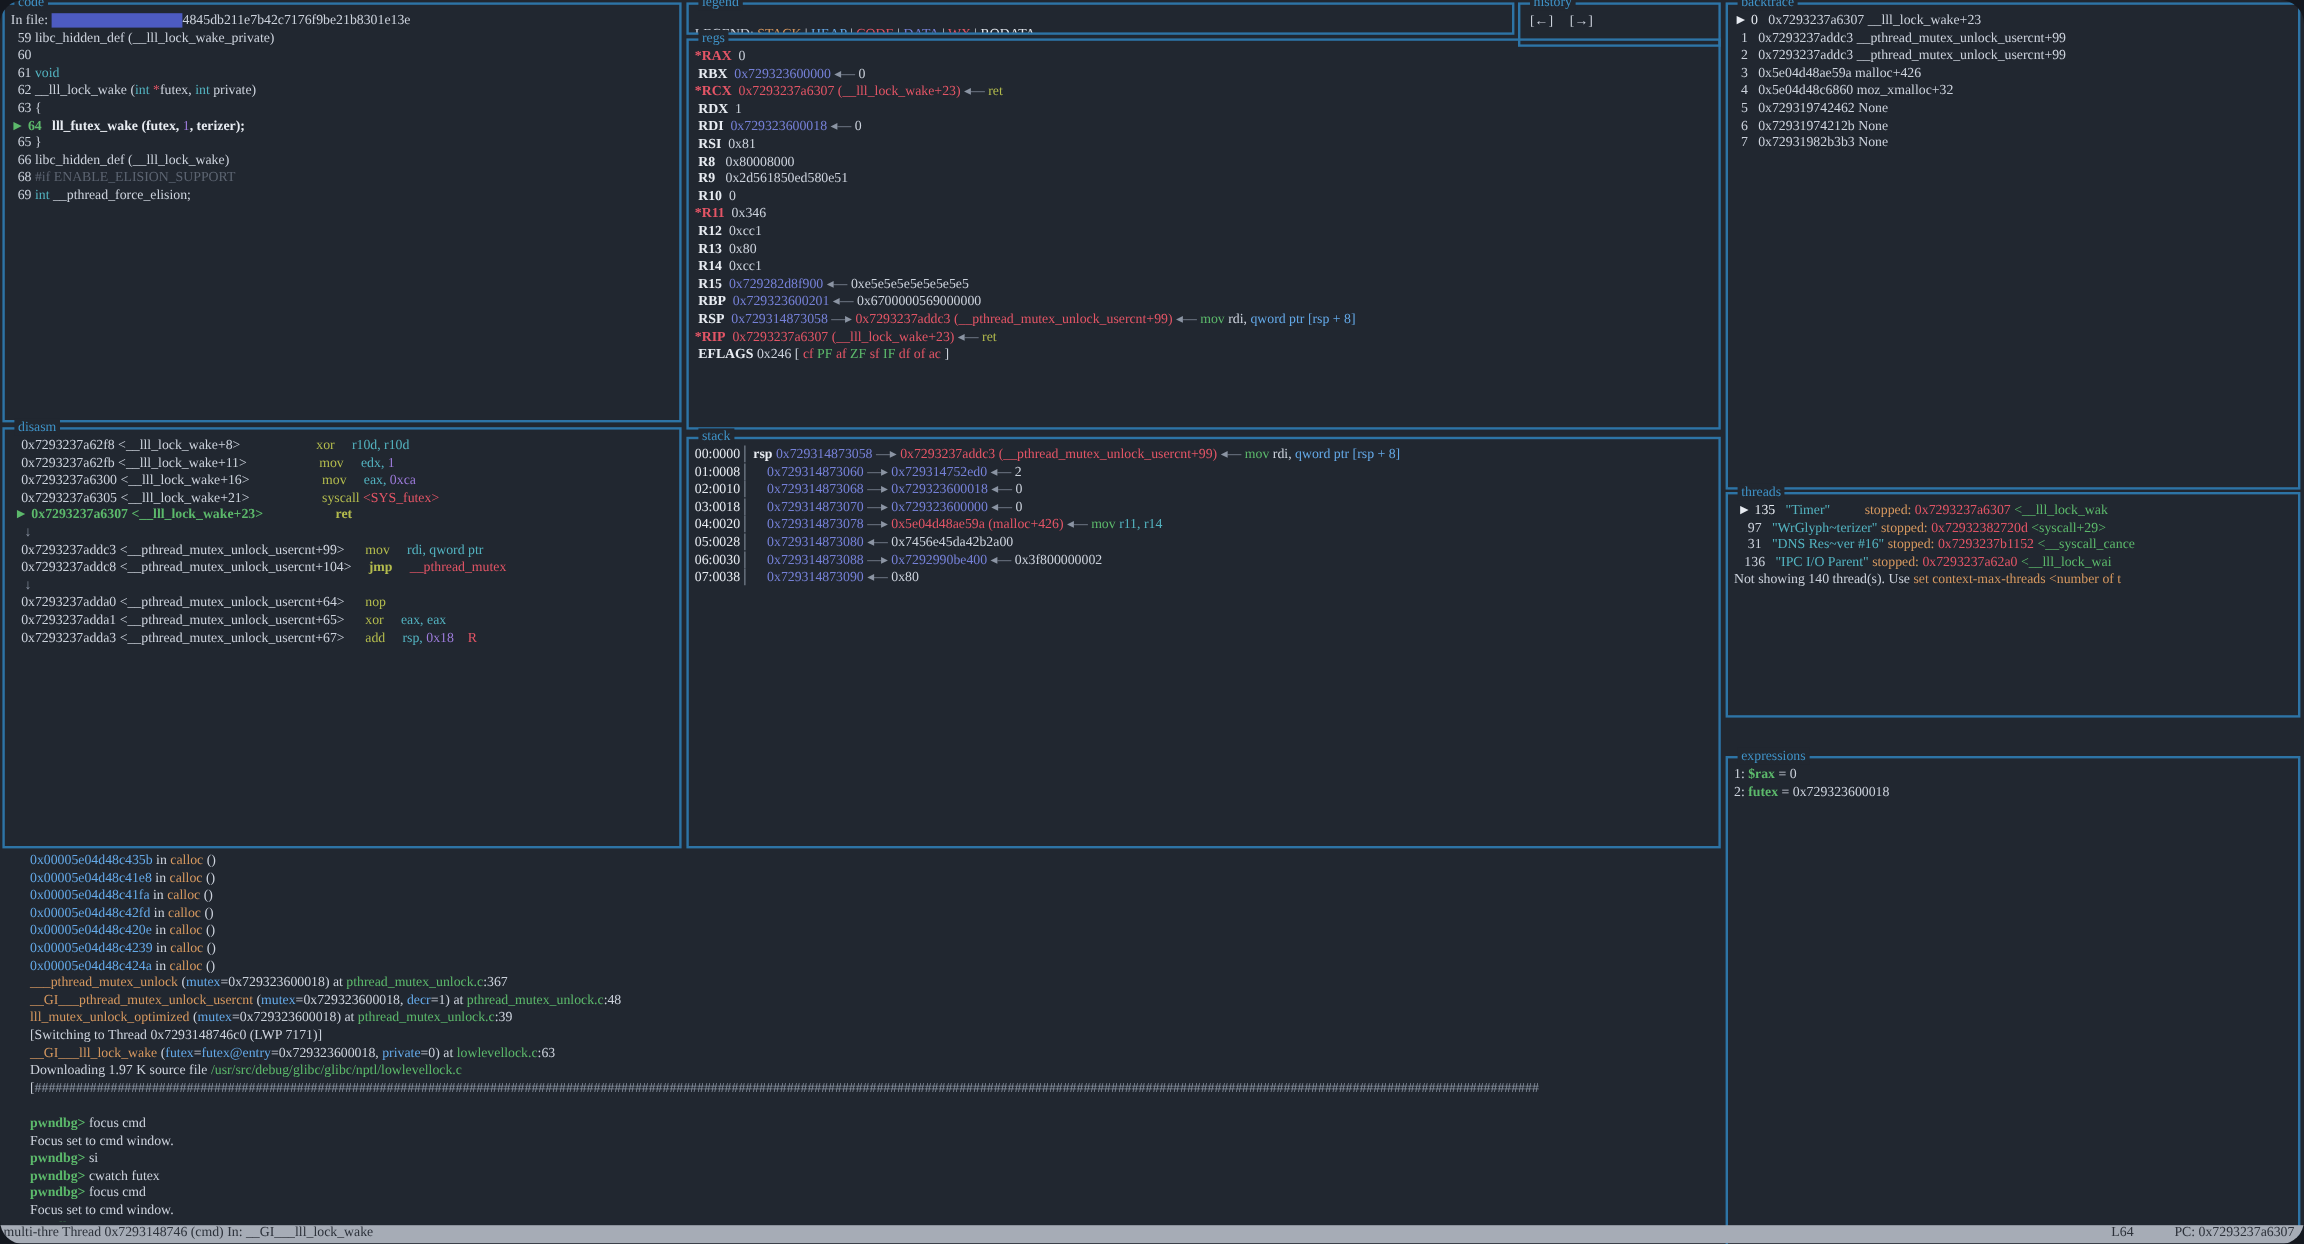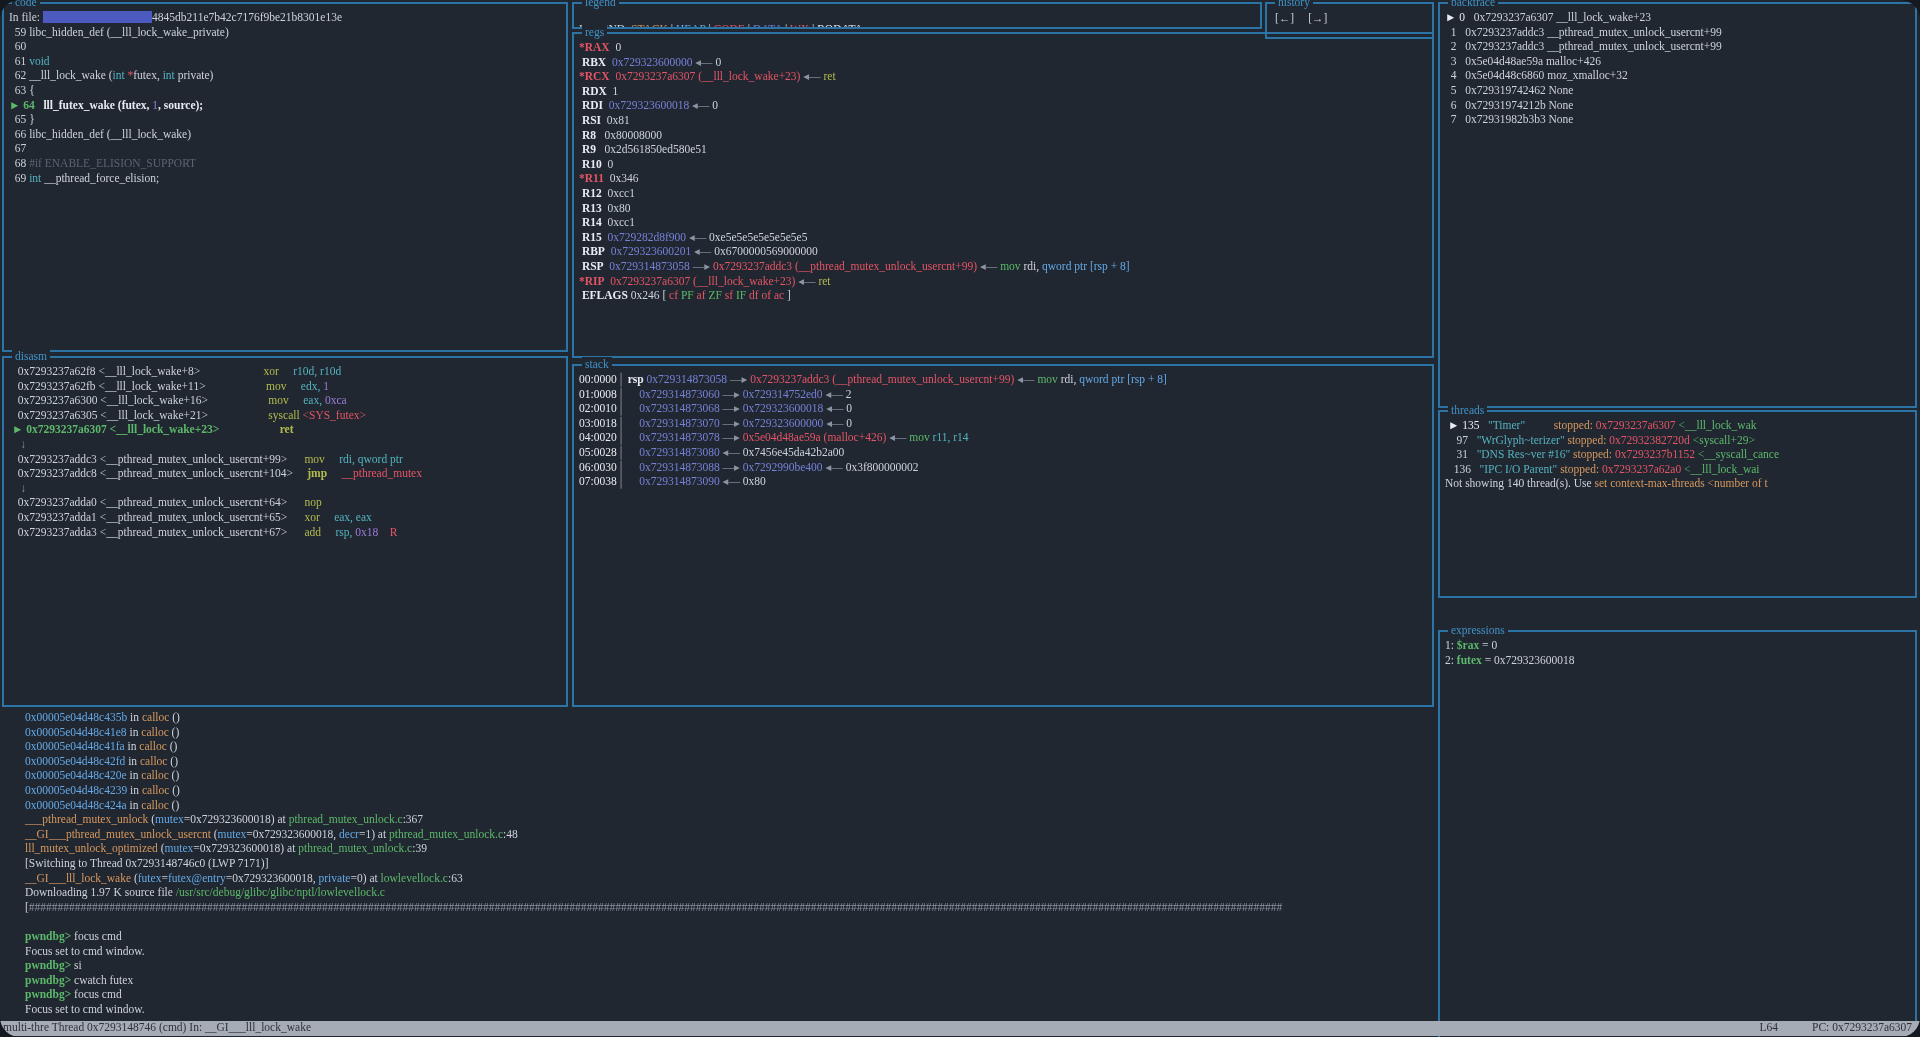--- a/index.html
+++ b/index.html
@@ -37,24 +37,23 @@
 
   <div class="panel" style="left:2px;top:2px;width:566px;height:350px">
     <span class="ptitle">code</span>
     <div class="pbody">
         <div class="tl"><span class="sg d">In file: </span><span class="sg redact">                                      </span><span class="sg d">4845db211e7b42c7176f9be21b8301e13e</span></div>
         <div class="tl"><span class="sg d">  59 </span><span class="sg d">libc_hidden_def (__lll_lock_wake_private)</span></div>
         <div class="tl"><span class="sg d">  60 </span></div>
         <div class="tl"><span class="sg d">  61 </span><span class="sg c">void</span></div>
         <div class="tl"><span class="sg d">  62 </span><span class="sg d">__lll_lock_wake (</span><span class="sg c">int</span><span class="sg d"> </span><span class="sg r">*</span><span class="sg d">futex, </span><span class="sg c">int</span><span class="sg d"> private)</span></div>
         <div class="tl"><span class="sg d">  63 </span><span class="sg d">{</span></div>
-        <div class="tl"><span class="sg grB">► 64 </span><span class="sg wB">  lll_futex_wake (futex, </span><span class="sg v">1</span><span class="sg wB">, source);</span></div>
+        <div class="tl"><span class="sg grB">► 64 </span><span class="sg wB">  lll_futex_wake (futex, </span><span class="sg v">1</span><span class="sg wB">, terizer);</span></div>
         <div class="tl"><span class="sg d">  65 </span><span class="sg d">}</span></div>
         <div class="tl"><span class="sg d">  66 </span><span class="sg d">libc_hidden_def (__lll_lock_wake)</span></div>
-        <div class="tl"><span class="sg d">  67 </span></div>
         <div class="tl"><span class="sg d">  68 </span><span class="sg cmt">#if ENABLE_ELISION_SUPPORT</span></div>
         <div class="tl"><span class="sg d">  69 </span><span class="sg c">int</span><span class="sg d"> __pthread_force_elision;</span></div>
       </div>
   </div>
 
   <div class="panel" style="left:572px;top:2px;width:690px;height:27px">
     <span class="ptitle">legend</span>
     <div class="pbody" style="padding-top:18px">
         <div class="tl"><span class="sg d">LEGEND: </span><span class="sg o">STACK</span><span class="sg d"> | </span><span class="sg b">HEAP</span><span class="sg d"> | </span><span class="sg r">CODE</span><span class="sg d"> | </span><span class="sg sb">DATA</span><span class="sg d"> | </span><span class="sg r">WX</span><span class="sg d"> | </span><span class="sg w">RODATA</span></div>
       </div>

